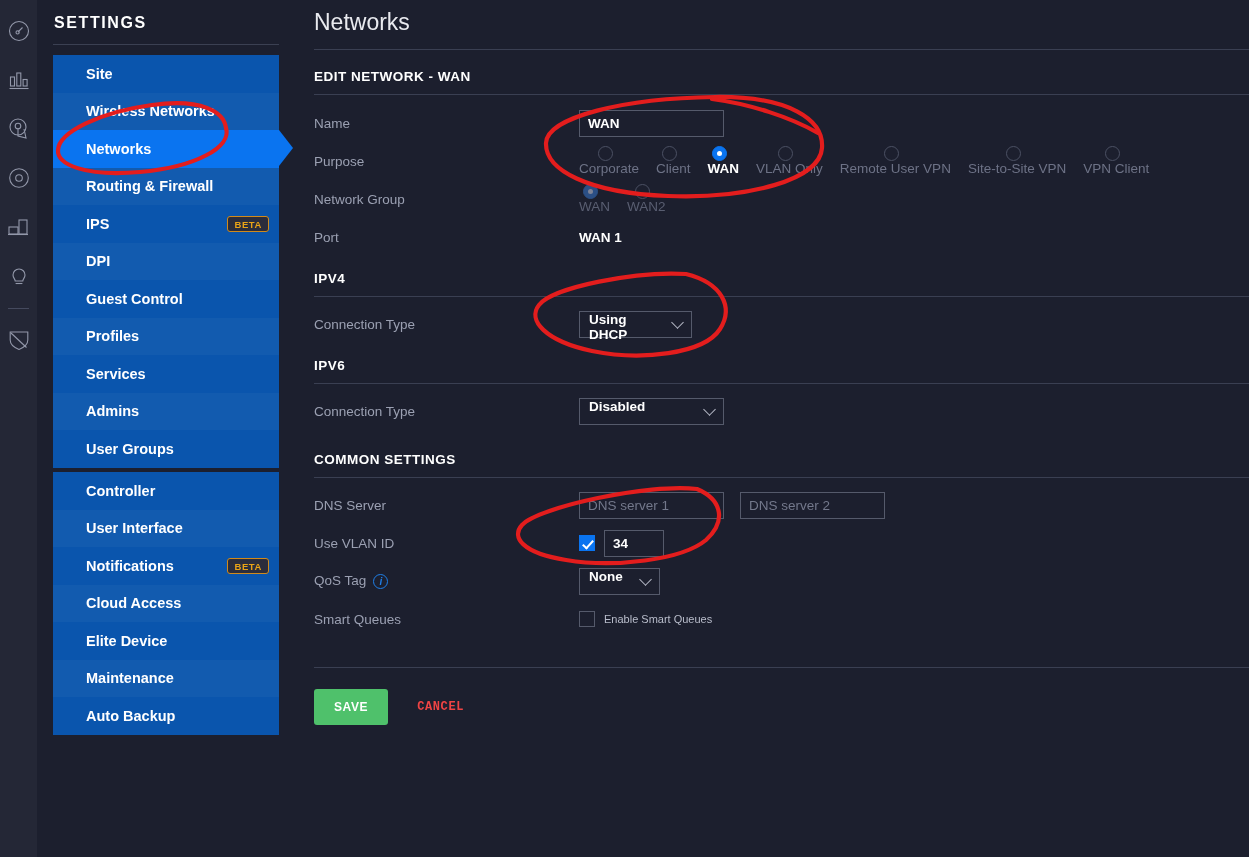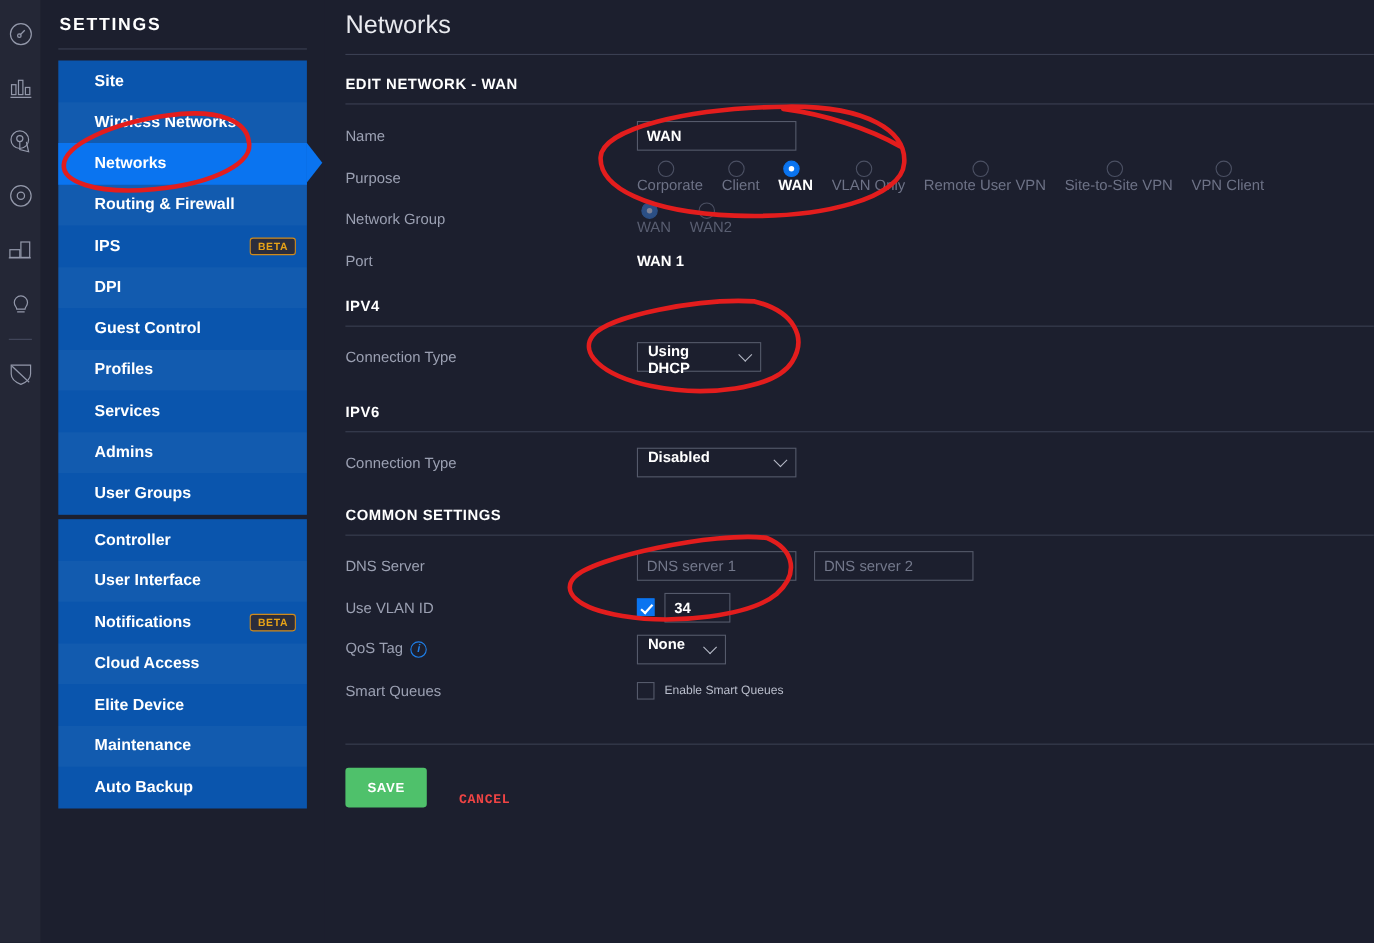--- a/index.html
+++ b/index.html
@@ -159,21 +159,21 @@
   .cb-lbl { color: #b9bdcb; font-size: 11px; margin-left: 9px; }
 
   .info-i {
     display: inline-flex; align-items: center; justify-content: center;
     width: 15px; height: 15px; border-radius: 50%;
     border: 1.5px solid #1f7fe8; color: #1f7fe8;
     font-size: 10px; font-weight: bold; font-style: italic;
     margin-left: 7px; vertical-align: middle;
   }
 
-  .btn-row { display: flex; align-items: flex-end; margin-top: 21px; }
+  .btn-row { display: flex; align-items: center; margin-top: 21px; }
   .btn-save {
     background: #4fc16b; color: #ffffff; font-size: 12px; font-weight: bold;
     letter-spacing: .6px; border: none; border-radius: 3px;
     padding: 11px 20px; cursor: pointer;
     font-family: "Liberation Sans", sans-serif;
   }
   .btn-cancel {
     background: transparent; border: none; color: #ef4444;
     font-size: 12px; font-weight: bold; letter-spacing: .6px;
     margin-left: 29px; cursor: pointer;
@@ -382,21 +382,21 @@
     <div class="row" style="margin-top:8px;">
       <div class="row-label">Connection Type</div>
       <div class="row-value">
         <div class="sel sel-dhcp">
           <span>Using DHCP</span>
           <span class="chev"></span>
         </div>
       </div>
     </div>
 
-    <div class="section-title" style="margin-top:24px;">IPV6</div>
+    <div class="section-title" style="margin-top:15px;">IPV6</div>
     <div class="hr"></div>
     <div class="row" style="margin-top:8px;">
       <div class="row-label">Connection Type</div>
       <div class="row-value">
         <div class="sel sel-disabled">
           <span>Disabled</span>
           <span class="chev"></span>
         </div>
       </div>
     </div>

